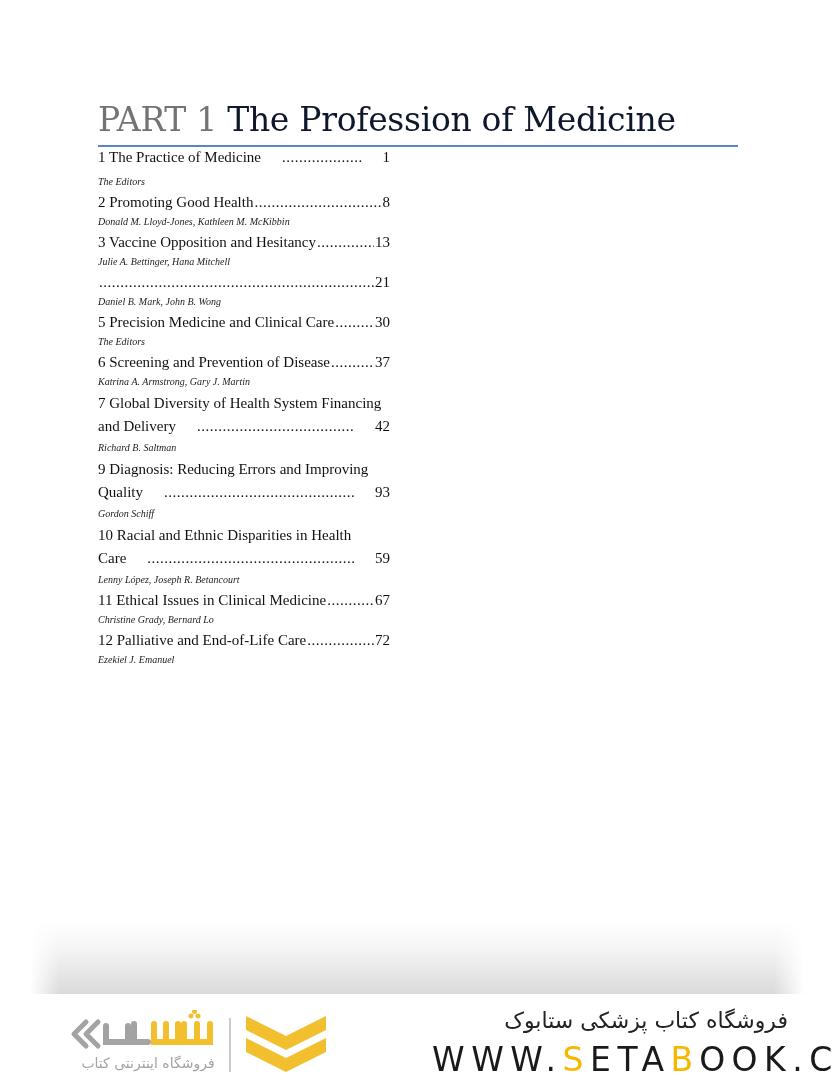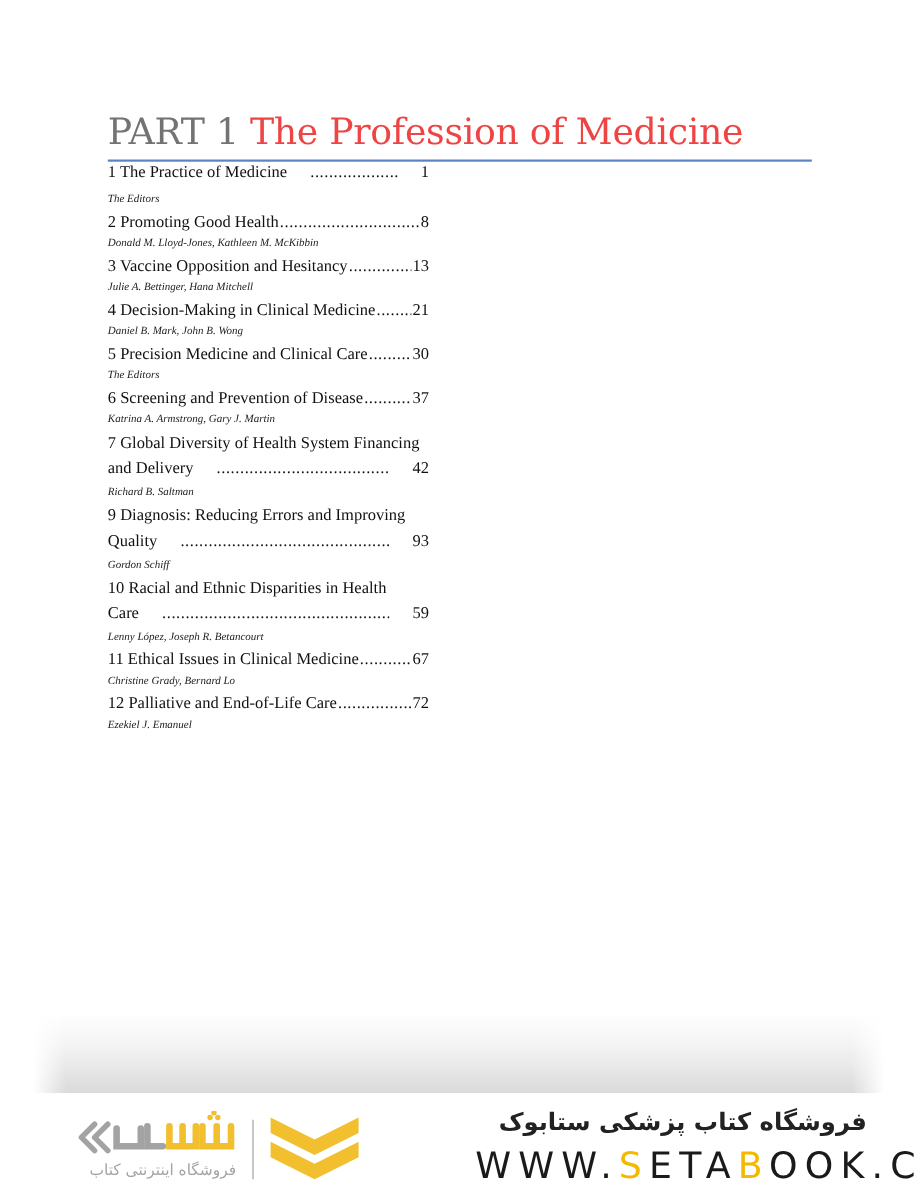--- a/index.html
+++ b/index.html
@@ -6,21 +6,21 @@
     body {
       width: 834px; height: 1080px; background: #ffffff; position: relative; overflow: hidden;
       font-family: "Liberation Serif", "DejaVu Serif", serif; color: #111;
     }
     .part-title {
       position: absolute; left: 98px; top: 98px;
       font-family: "DejaVu Serif", "Liberation Serif", serif;
       font-size: 33px; line-height: 44px; letter-spacing: -0.3px; white-space: nowrap;
     }
     .part-title .num { color: #737373; }
-    .part-title .name { color: #ef4444; }
+    .part-title .name { color: #0f172a; }
     .title-rule {
       position: absolute; left: 98px; top: 145px; width: 640px; height: 0;
       border-top: 2px solid #5b84c4;
     }
     .toc { position: absolute; left: 98px; top: 146px; width: 292px; }
     .entry { margin: 0; }
     .entry-line {
       display: flex; align-items: baseline; font-size: 15px; line-height: 20px; height: 20px; overflow: hidden;
     }
     .entry-line.first-wrap { height: 23px; line-height: 23px; gap: 20px; }
@@ -38,21 +38,21 @@
     .gap { height: 3px; }
     .footer-shade {
       position: absolute; left: 30px; top: 920px; width: 774px; height: 74px;
       background: linear-gradient(to bottom, #ffffff 0%, #f4f4f4 40%, #dadada 100%);
       -webkit-mask-image: linear-gradient(to right, transparent 0, #000 30px, #000 744px, transparent 774px);
       mask-image: linear-gradient(to right, transparent 0, #000 30px, #000 744px, transparent 774px);
     }
     .logo { position: absolute; left: 70px; top: 1010px; width: 260px; height: 68px; }
     .fa-title {
       position: absolute; right: 46px; top: 1008px; font-family: "DejaVu Sans", sans-serif;
-      font-size: 22px; color: #222; direction: rtl; white-space: nowrap; font-weight: bold;
+      font-size: 22px; color: #222; direction: rtl; white-space: nowrap;
     }
     .site-url {
       position: absolute; left: 432px; top: 1040px; font-family: "DejaVu Sans", sans-serif;
       font-size: 33px; letter-spacing: 6.5px; color: #1a1a1a; white-space: nowrap;
     }
     .site-url .hl { color: #f5b800; }
   </style>
 </head>
 <body>
 
@@ -87,21 +87,20 @@
     <div class="entry-line">
         <span class="t">3 Vaccine Opposition and Hesitancy</span>
         <span class="dots"></span>
         <span class="pg">13</span>
       </div>
     <div class="author">Julie A. Bettinger, Hana Mitchell</div>
   </div>
 
   <div class="entry">
     <div class="entry-line">
-        <span class="t">4 Decision-Making in Clinical Medicine</span>
         <span class="dots"></span>
         <span class="pg">21</span>
       </div>
     <div class="author">Daniel B. Mark, John B. Wong</div>
   </div>
 
   <div class="entry">
     <div class="entry-line">
         <span class="t">5 Precision Medicine and Clinical Care</span>
         <span class="dots"></span>

